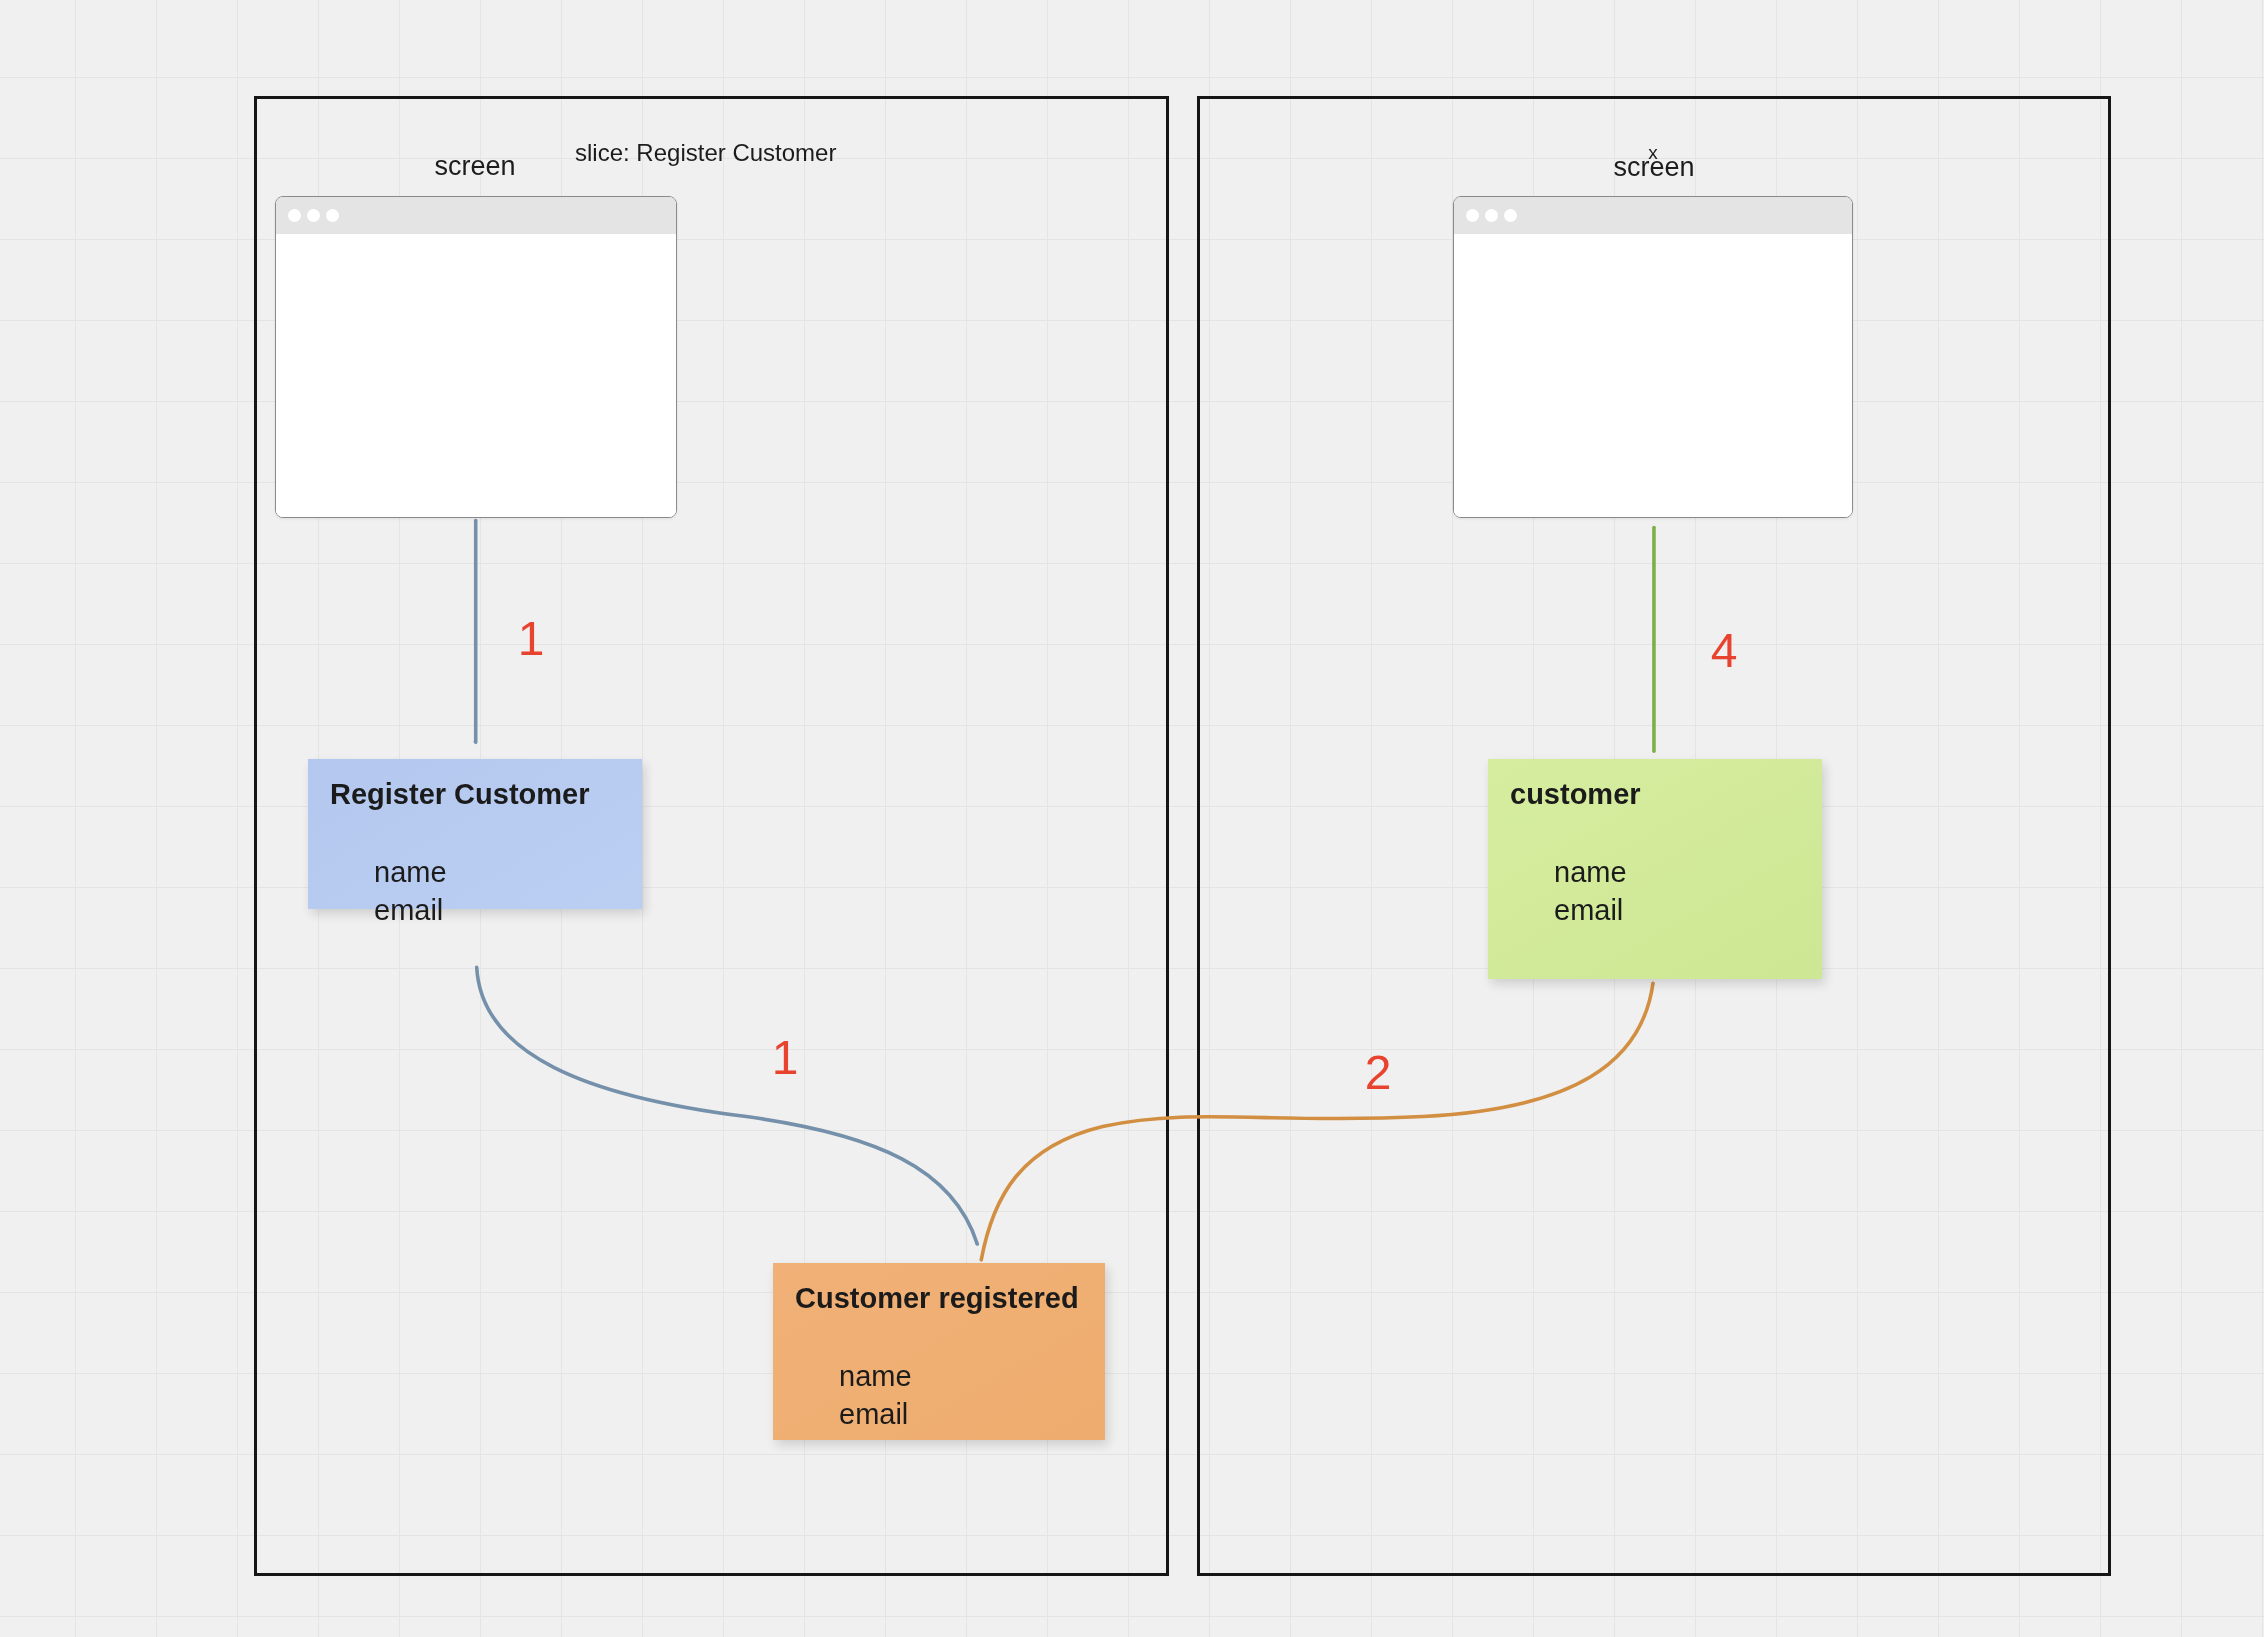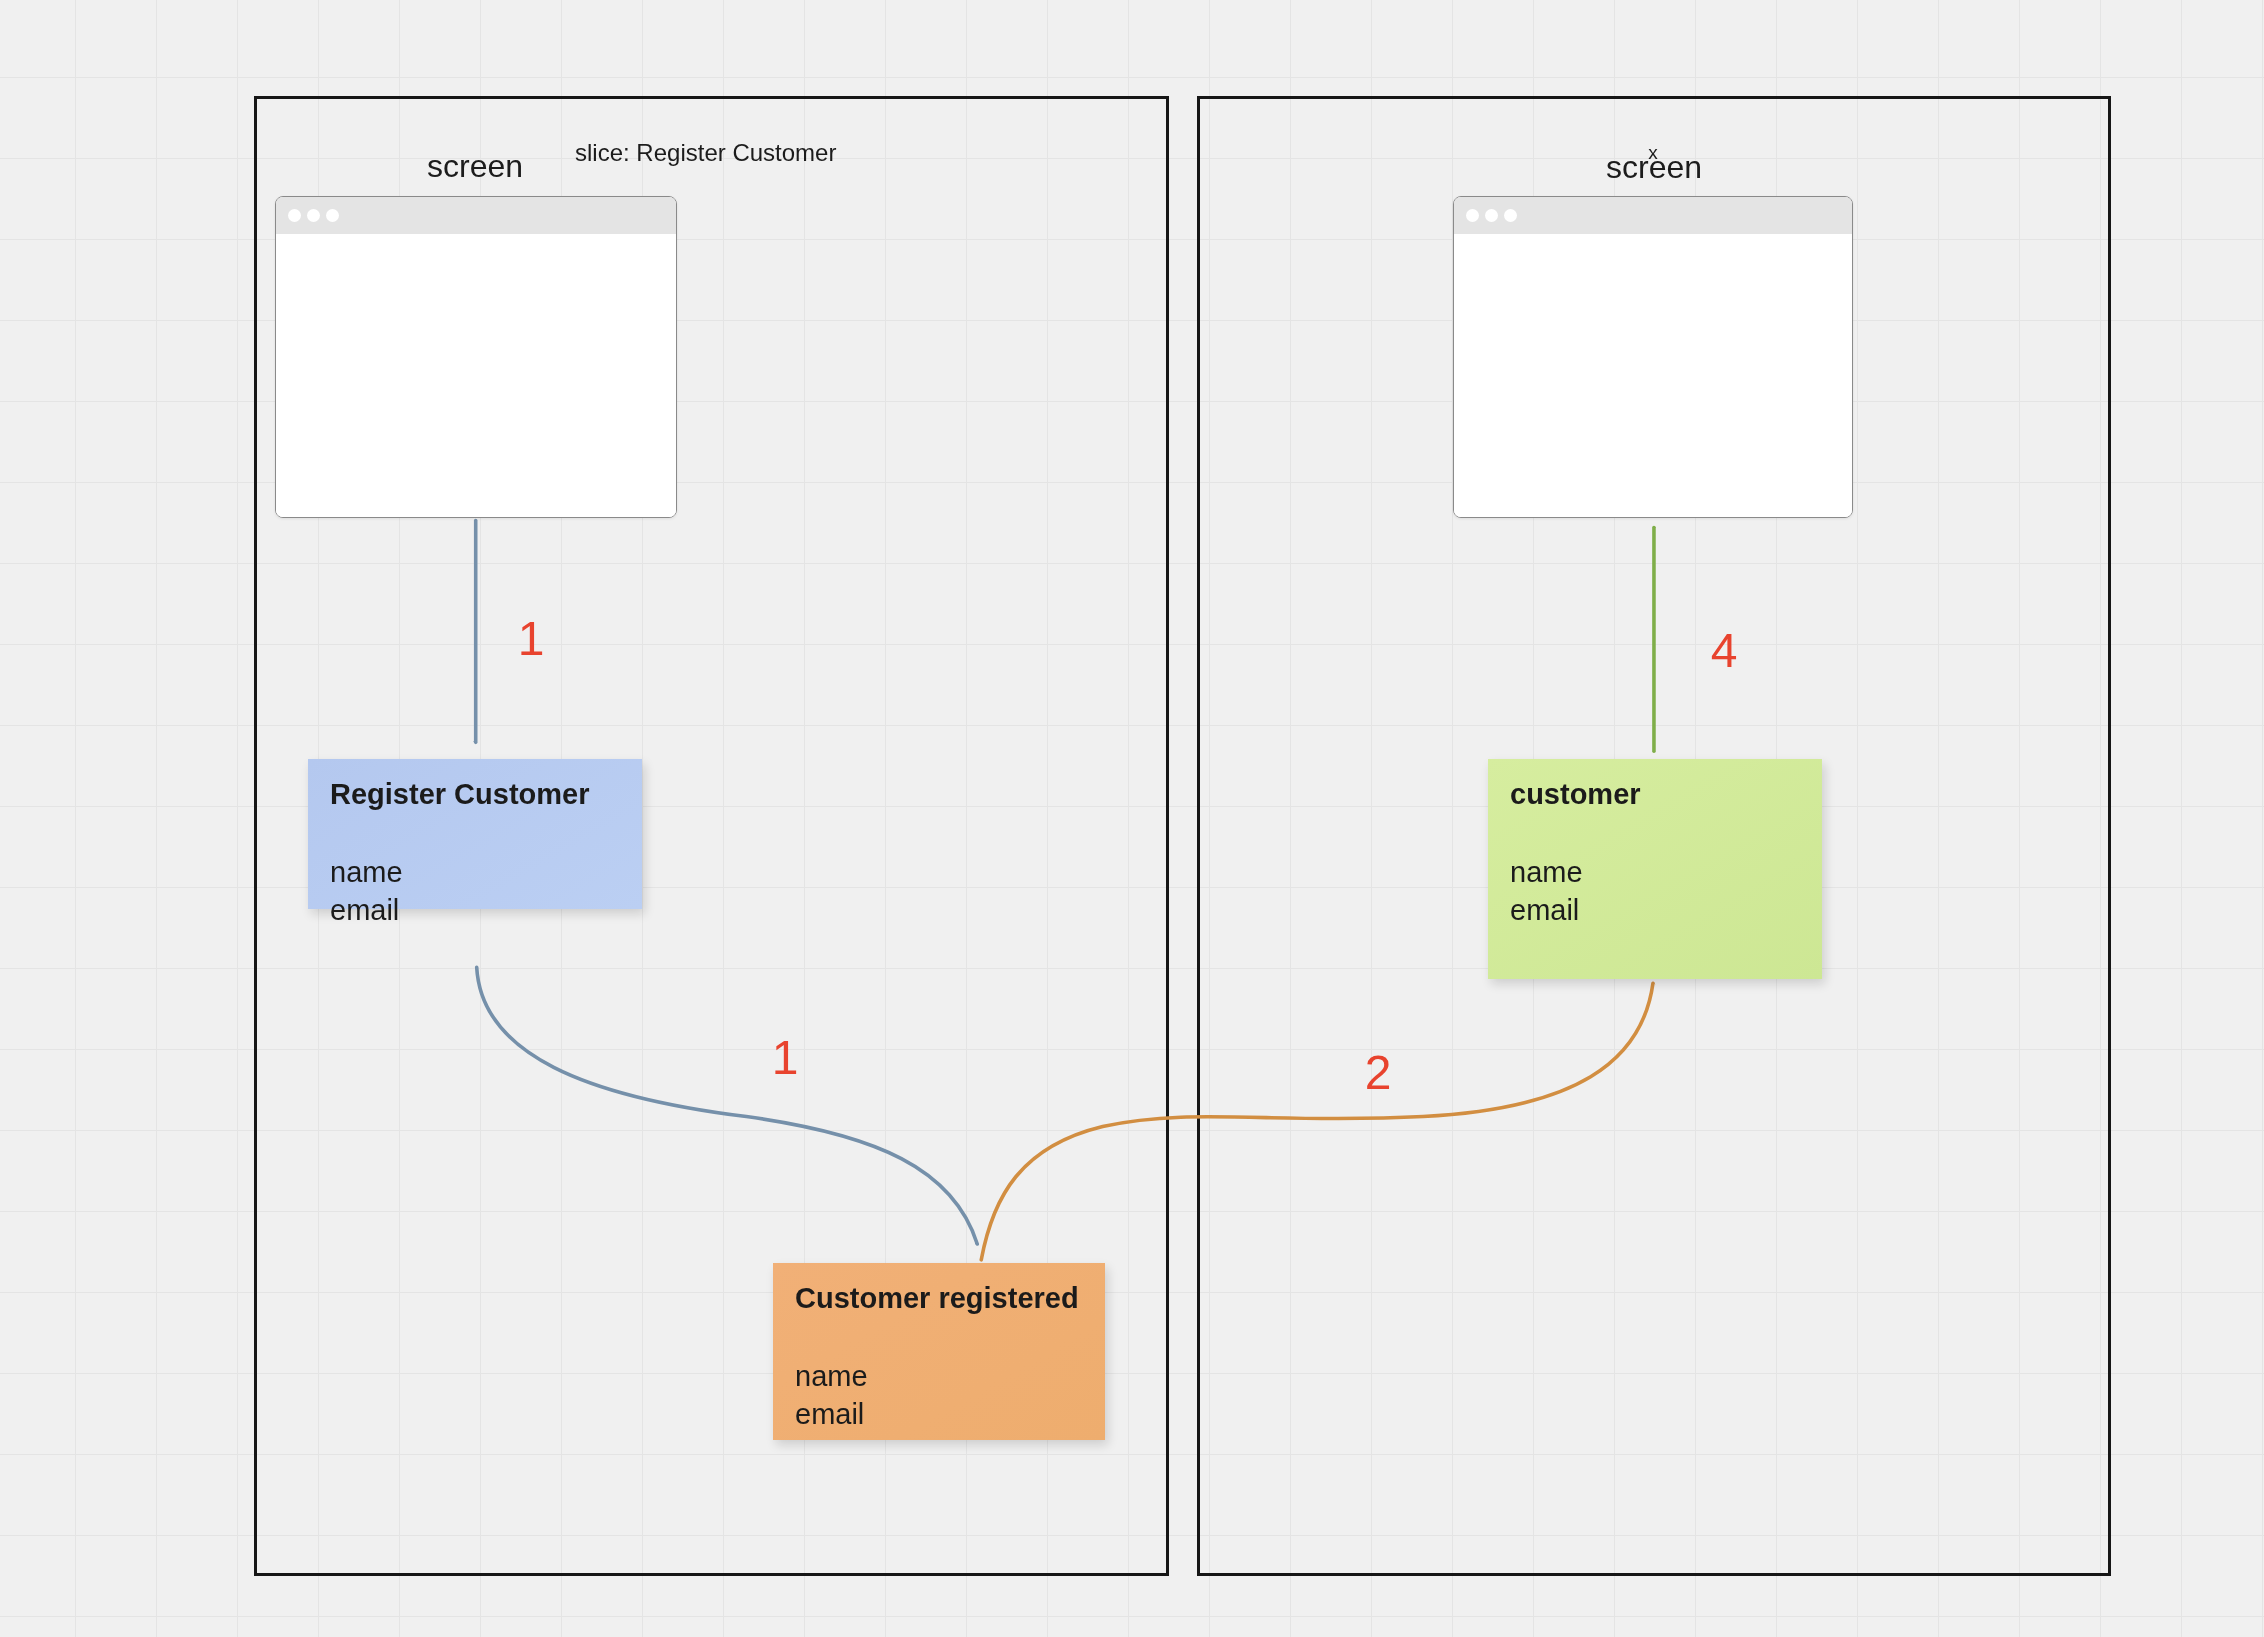--- a/index.html
+++ b/index.html
@@ -25,21 +25,21 @@
     box-sizing: border-box;
   }
   #frame-left  { left: 254px;  top: 96px; width: 915px; height: 1480px; }
   #frame-right { left: 1197px; top: 96px; width: 914px; height: 1480px; }
 
   .floating-label {
     position: absolute;
     color: #1c1c1c;
     white-space: nowrap;
   }
-  .screen-label { font-size: 32px; transform: translate(-50%, -50%); }
+  .screen-label { font-size: 27px; transform: translate(-50%, -50%); }
   #label-screen-left  { left: 475px;  top: 166px; }
   #label-screen-right { left: 1654px; top: 167px; }
   #label-slice { left: 575px; top: 153px; font-size: 24px; transform: translate(0, -50%); }
   #label-cursor-x { left: 1653px; top: 153px; font-size: 19px; transform: translate(-50%, -50%); }
 
   .browser-window {
     position: absolute;
     background: #ffffff;
     border: 1.5px solid #8a8a8a;
     border-radius: 8px;
@@ -75,21 +75,21 @@
     color: #1b1b1b;
     box-shadow: 3px 5px 10px rgba(0,0,0,0.14);
   }
   #note-command { left: 308px;  top: 759px;  width: 334px; height: 150px;
     background: linear-gradient(150deg, #b4c8ef 0%, #bbcff3 100%); }
   #note-event   { left: 773px;  top: 1263px; width: 332px; height: 177px;
     background: linear-gradient(150deg, #f1b077 0%, #eead6e 100%); }
   #note-view    { left: 1488px; top: 759px;  width: 334px; height: 220px;
     background: linear-gradient(150deg, #d6ed9f 0%, #cde794 100%); }
   .note-title { font-size: 29px; font-weight: 700; line-height: 38px; }
-  .note-fields { margin-top: 40px; font-size: 29px; line-height: 38px; }
+  .note-fields { margin-top: 40px; font-size: 29px; line-height: 38px; margin-left: 44px; }
 
   .step-label {
     position: absolute;
     color: #e8432e;
     font-size: 48px;
     line-height: 1;
     transform: translate(-50%, -50%);
   }
   #step-1a { left: 531px;  top: 639px; }
   #step-1b { left: 785px;  top: 1058px; }

